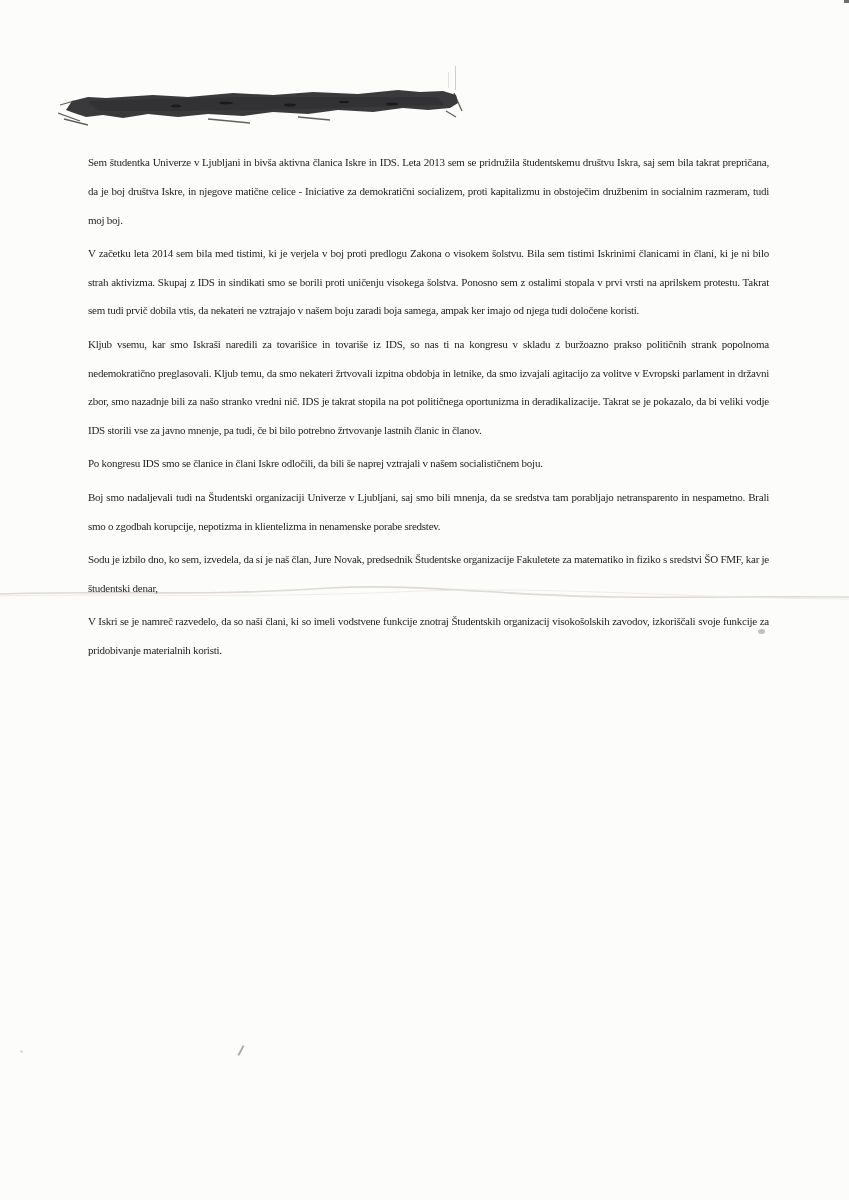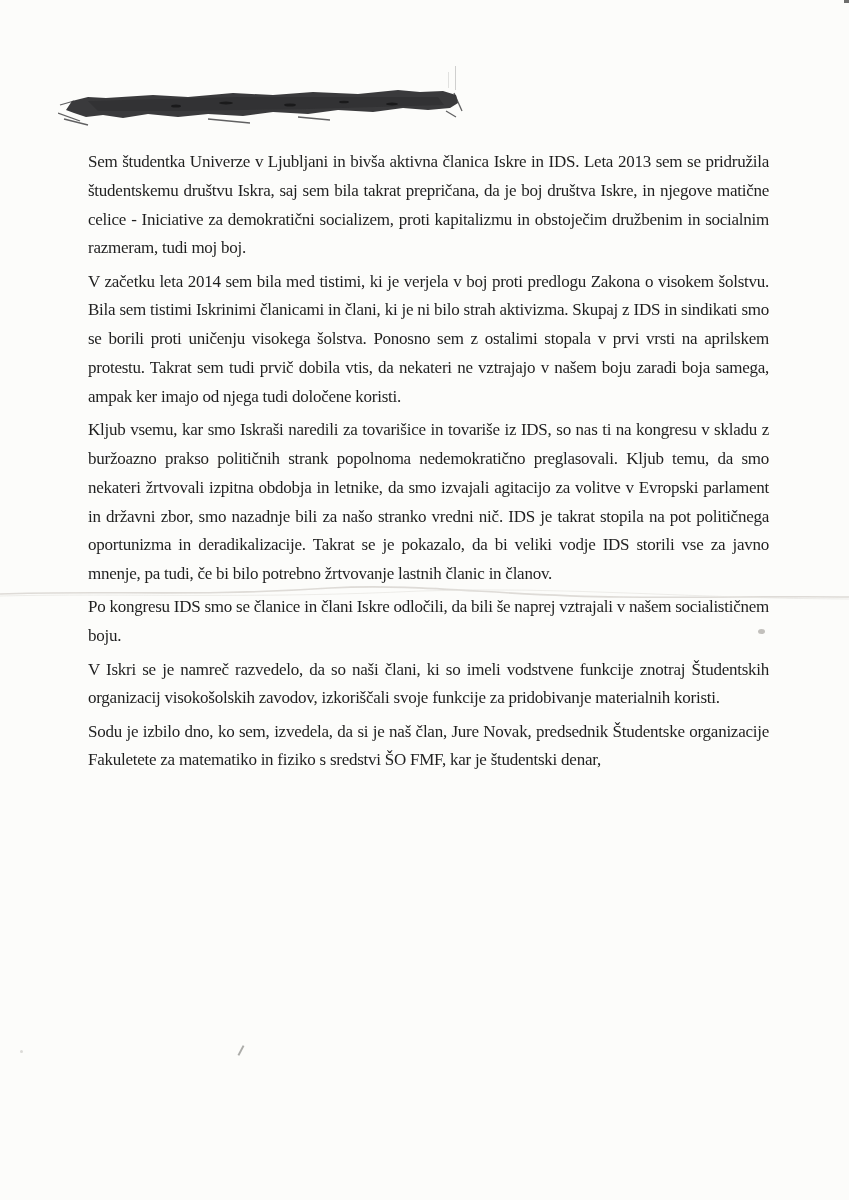--- a/index.html
+++ b/index.html
@@ -32,21 +32,21 @@
   }
   .hairline.v1 { left: 455px; top: 66px; height: 24px; opacity: .45; }
   .hairline.v2 { left: 448px; top: 72px; height: 16px; opacity: .28; }
   
   .letter-body {
     position: absolute;
     left: 88px;
     top: 148px;
     width: 681px;
     color: var(--ink, #1f1f1f);
-    font-size: 17px;
+    font-size: 11px;
     line-height: 28.8px;
     letter-spacing: -0.25px;
     text-align: justify;
   }
   .letter-body p {
     margin: 0 0 4.5px 0;
   }
   
   .crease {
     position: absolute;
@@ -127,22 +127,23 @@
   <svg class="crease" viewBox="0 0 849 22" preserveAspectRatio="none" aria-hidden="true">
     <path d="M0,14 C100,10 200,17 330,8 C420,3 500,16 620,17 C700,18 780,16 849,17" fill="none" stroke="#d8d5d0" stroke-width="1.6" opacity="0.85"></path>
     <path d="M0,16 C120,13 260,19 420,11 C560,6 700,19 849,19" fill="none" stroke="#e7e5e1" stroke-width="1" opacity="0.7"></path>
   </svg>
 
   <div class="letter-body">
     <p>Sem študentka Univerze v Ljubljani in bivša aktivna članica Iskre in IDS. Leta 2013 sem se pridružila študentskemu društvu Iskra, saj sem bila takrat prepričana, da je boj društva Iskre, in njegove matične celice - Iniciative za demokratični socializem, proti kapitalizmu in obstoječim družbenim in socialnim razmeram, tudi moj boj.</p>
     <p>V začetku leta 2014 sem bila med tistimi, ki je verjela v boj proti predlogu Zakona o visokem šolstvu. Bila sem tistimi Iskrinimi članicami in člani, ki je ni bilo strah aktivizma. Skupaj z IDS in sindikati smo se borili proti uničenju visokega šolstva. Ponosno sem z ostalimi stopala v prvi vrsti na aprilskem protestu. Takrat sem tudi prvič dobila vtis, da nekateri ne vztrajajo v našem boju zaradi boja samega, ampak ker imajo od njega tudi določene koristi.</p>
     <p>Kljub vsemu, kar smo Iskraši naredili za tovarišice in tovariše iz IDS, so nas ti na kongresu v skladu z buržoazno prakso političnih strank popolnoma nedemokratično preglasovali.  Kljub temu, da smo nekateri žrtvovali izpitna obdobja in letnike, da smo izvajali agitacijo za volitve v Evropski parlament in državni zbor, smo nazadnje bili za našo stranko vredni nič. IDS je takrat stopila na pot političnega oportunizma in deradikalizacije. Takrat se je pokazalo, da bi veliki vodje IDS storili vse za javno mnenje, pa tudi, če bi bilo potrebno žrtvovanje lastnih članic in članov.</p>
     <p>Po kongresu IDS smo se članice in člani Iskre odločili, da bili še naprej vztrajali v našem socialističnem boju.</p>
+    <p>Boj smo nadaljevali tudi na Študentski organizaciji Univerze v Ljubljani, saj smo bili mnenja, da se sredstva tam porabljajo netransparento in nespametno. Brali smo o zgodbah korupcije, nepotizma in klientelizma in nenamenske porabe sredstev.</p>
+    <p>Sodu je izbilo dno, ko sem, izvedela, da si je naš član, Jure Novak, predsednik Študentske organizacije Fakuletete za matematiko in fiziko s sredstvi ŠO FMF, kar je študentski denar,</p>
     <p>V Iskri se je namreč razvedelo, da so naši člani, ki so imeli vodstvene funkcije znotraj Študentskih organizacij visokošolskih zavodov, izkoriščali svoje funkcije za pridobivanje materialnih koristi.</p>
-    <p>Sodu je izbilo dno, ko sem, izvedela, da si je naš član, Jure Novak, predsednik Študentske organizacije Fakuletete za matematiko in fiziko s sredstvi ŠO FMF, kar je študentski denar,</p>
   </div>
 
   <div class="smudge-dot"></div>
   <div class="pen-tick"></div>
   <div class="corner-speck"></div>
   <div class="faint-speck"></div>
 
 </div>
 
 </body></html>

